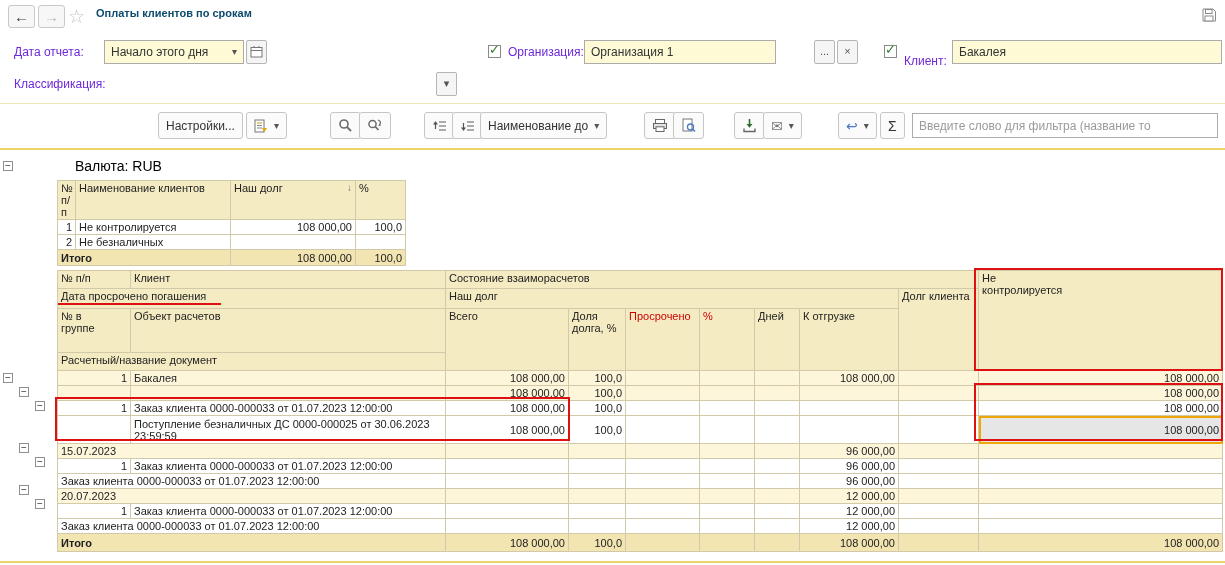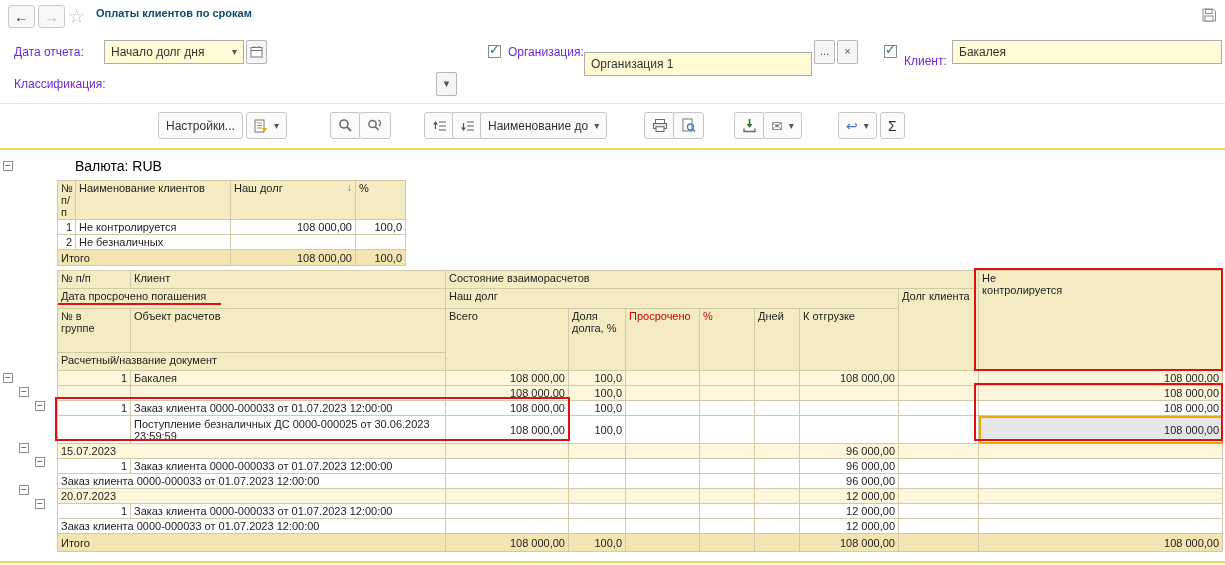--- a/index.html
+++ b/index.html
@@ -45,21 +45,21 @@
   
   .report { position:relative; height:413px; background:#fff; border-bottom:2px solid #ecd564; overflow:hidden; }
   .currency { position:absolute; left:75px; top:8px; font-size:14px; color:#000; }
 
   table { border-collapse:collapse; table-layout:fixed; position:absolute; font-size:11px; color:#222; }
   td { border:1px solid #d2c9a8; padding:1px 3px; overflow:hidden; white-space:nowrap;
        vertical-align:middle; line-height:12px; }
   .h td { background:#f5ebc3; vertical-align:top; white-space:normal; }
   .grp td { background:#fdf6da; }
   .totalrow td { background:#f2e5b2; }
-  .totalrow .lbl { font-weight:400; }
+  .totalrow .lbl { font-weight:700; }
   .n { text-align:right; }
   .num { text-align:right; }
   .ind { }
   .wrap { white-space:normal; }
   .redtxt { color:#cc0000; }
   .nw { white-space:nowrap; }
   .sel { background:#e6e6e6 !important; outline:2px solid #eda70a; outline-offset:-2px; }
   .sorticon { float:right; color:#777; font-size:10px; }
 
   .itable { left:57px; top:30px; width:348px; }
@@ -99,36 +99,36 @@
         <rect x="4.5" y="2.5" width="6.5" height="4" fill="#fff" stroke="#8a8a8a"></rect>
         <rect x="4" y="9" width="8" height="5" fill="#fff" stroke="#8a8a8a"></rect>
       </svg>
     </div>
   </div>
 
   <div class="filters">
     <div class="flabel" style="left:14px;top:6px">Дата отчета:</div>
     <div class="field" style="left:104px;top:6px;width:140px">
       <span class="dd">▾</span>
-      <span>Начало долг дня</span>
+      <span>Начало этого дня</span>
     </div>
     <div class="sqbtn" style="left:246px;top:6px">
       <svg width="13" height="13" viewBox="0 0 13 13" style="margin:4px auto 0">
         <rect x="1" y="2.5" width="11" height="9.5" fill="#fff" stroke="#777"></rect>
         <line x1="1" y1="5.5" x2="12" y2="5.5" stroke="#777"></line>
         <line x1="4" y1="1" x2="4" y2="3" stroke="#777"></line>
         <line x1="9" y1="1" x2="9" y2="3" stroke="#777"></line>
       </svg>
     </div>
 
     <div class="checkbox" style="left:488px">
         <span>✓</span>
       </div>
     <div class="flabel" style="left:508px;top:6px">Организация:</div>
-    <div class="field" style="left:584px;top:18px;width:228px">
+    <div class="field" style="left:584px;top:6px;width:192px">
       <span>Организация 1</span>
     </div>
     <div class="sqbtn" style="left:814px;top:6px">...</div>
     <div class="sqbtn" style="left:837px;top:6px">×</div>
 
     <div class="checkbox" style="left:884px">
         <span>✓</span>
       </div>
     <div class="flabel" style="left:904px;top:15px">Клиент:</div>
     <div class="field" style="left:952px;top:6px;width:270px">
@@ -236,20 +236,21 @@
     </div>
 
     <div class="tbtn" style="left:838px">
       <span style="font-size:14px;color:#4a76c4">↩</span>
       <span class="dd">▾</span>
     </div>
     <div class="tbtn" style="left:880px">
       <span style="font-size:14px">Σ</span>
     </div>
 
+    <input class="filterbox" placeholder="Введите слово для фильтра (название то" style="">
   </div>
 
   <div class="report">
 
     <div class="currency">Валюта: RUB</div>
 
     <div class="tbox" style="left:3px;top:11px">−</div>
     <div class="tbox" style="left:3px;top:223px">−</div>
     <div class="tbox" style="left:19px;top:237px">−</div>
     <div class="tbox" style="left:35px;top:251px">−</div>

